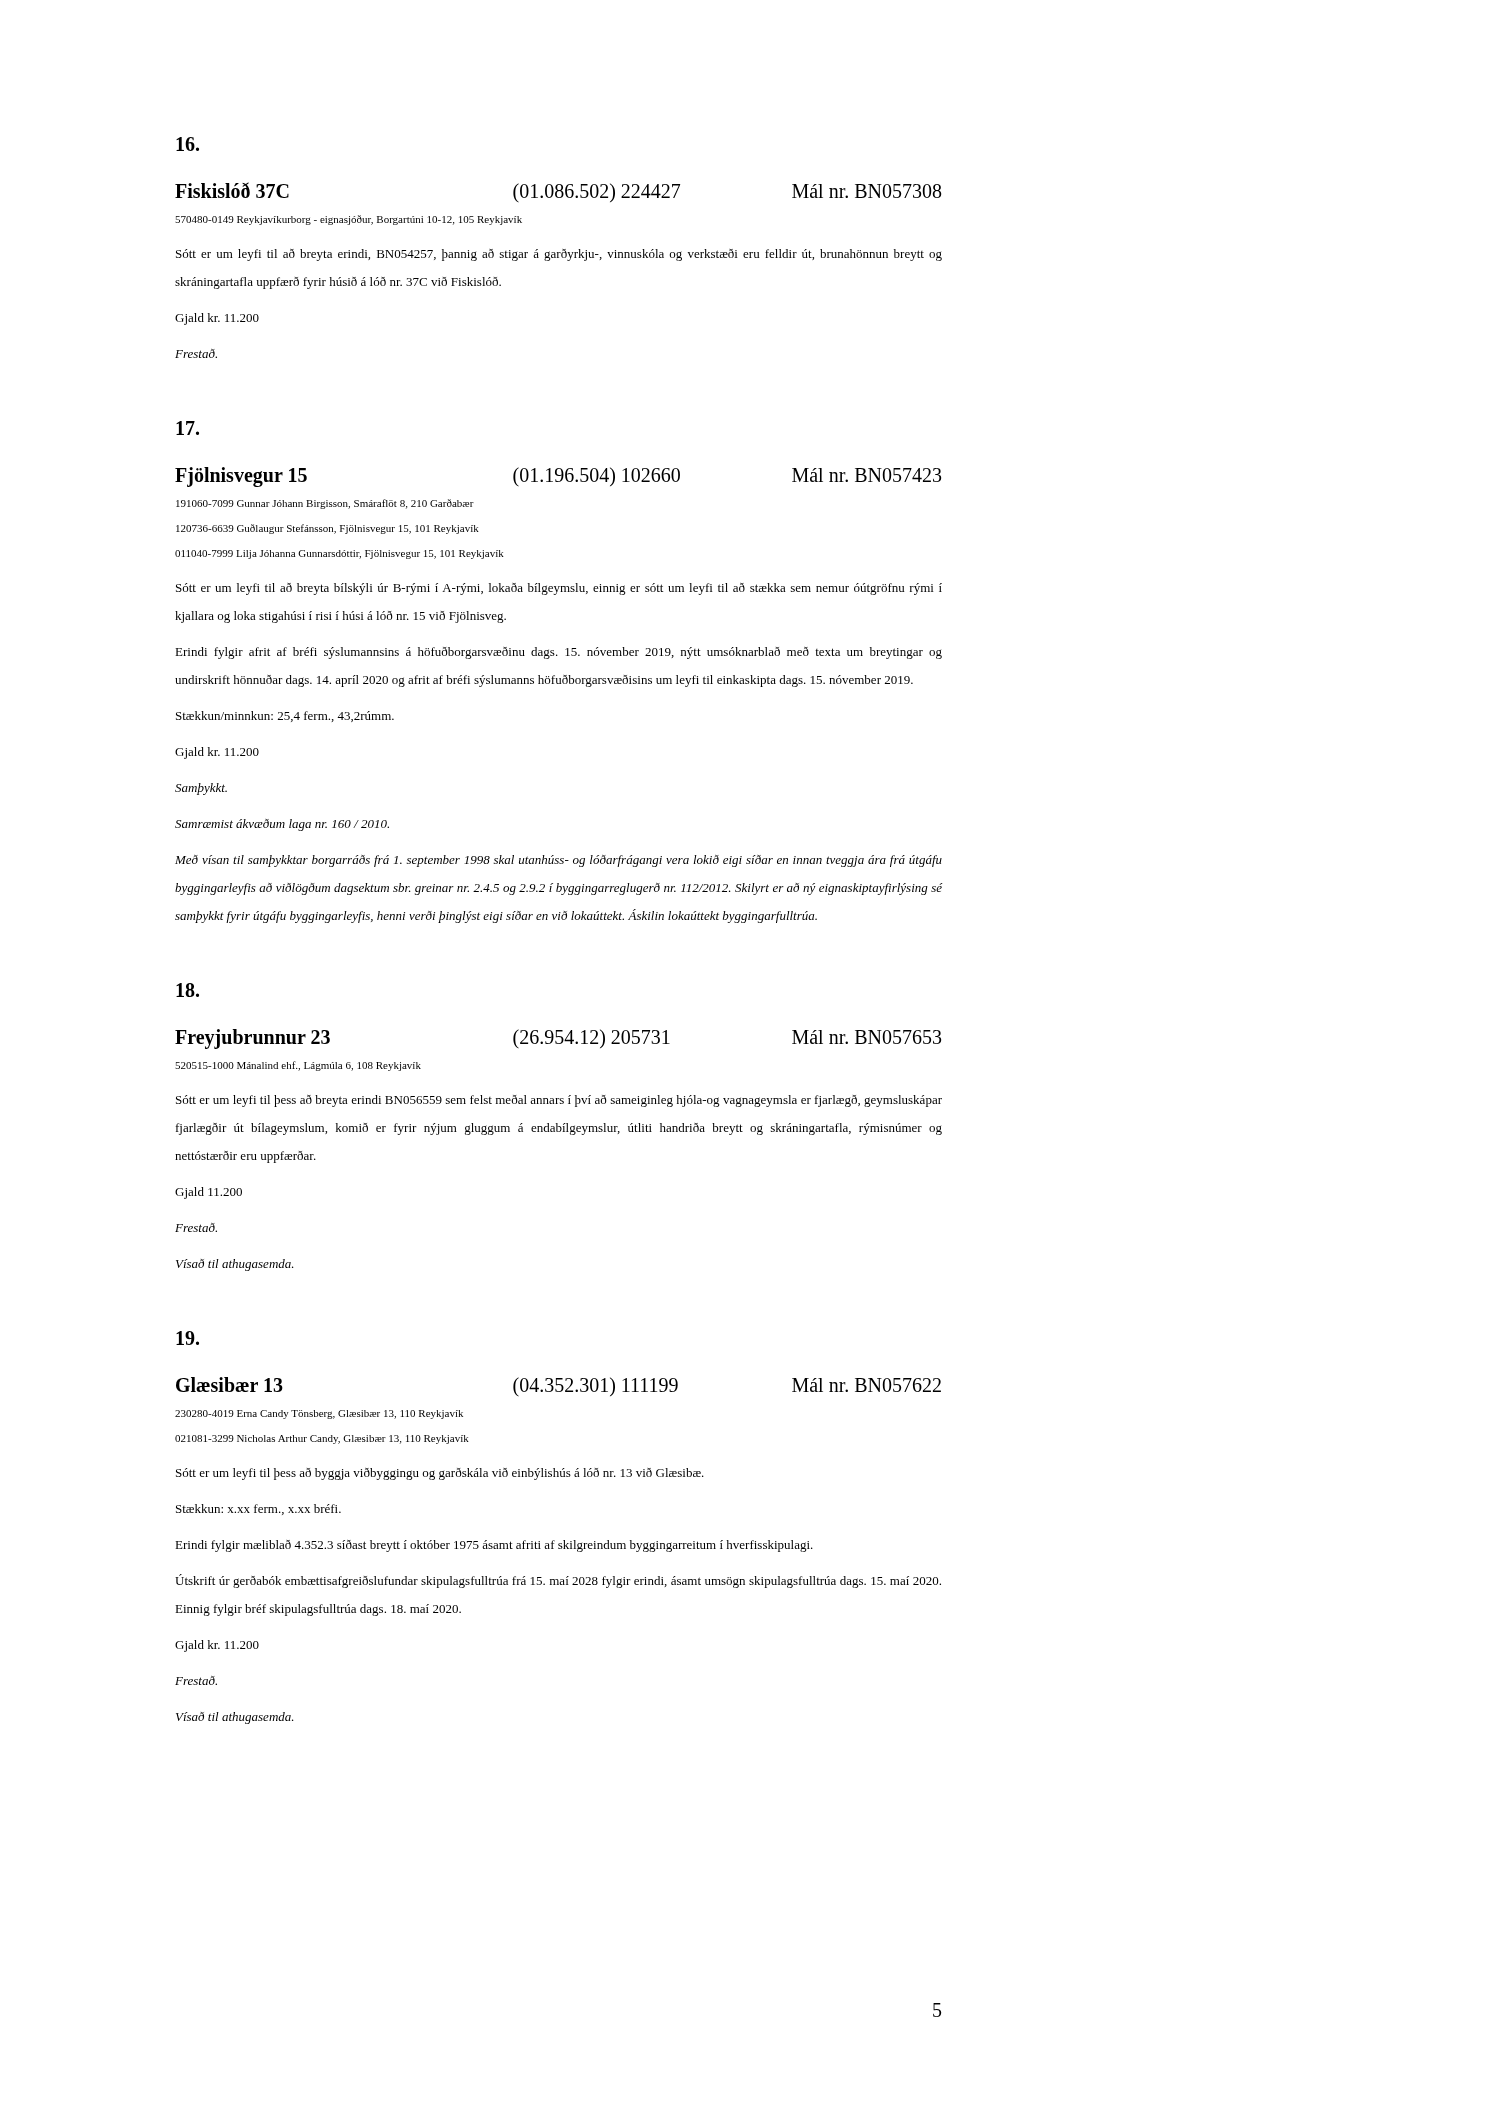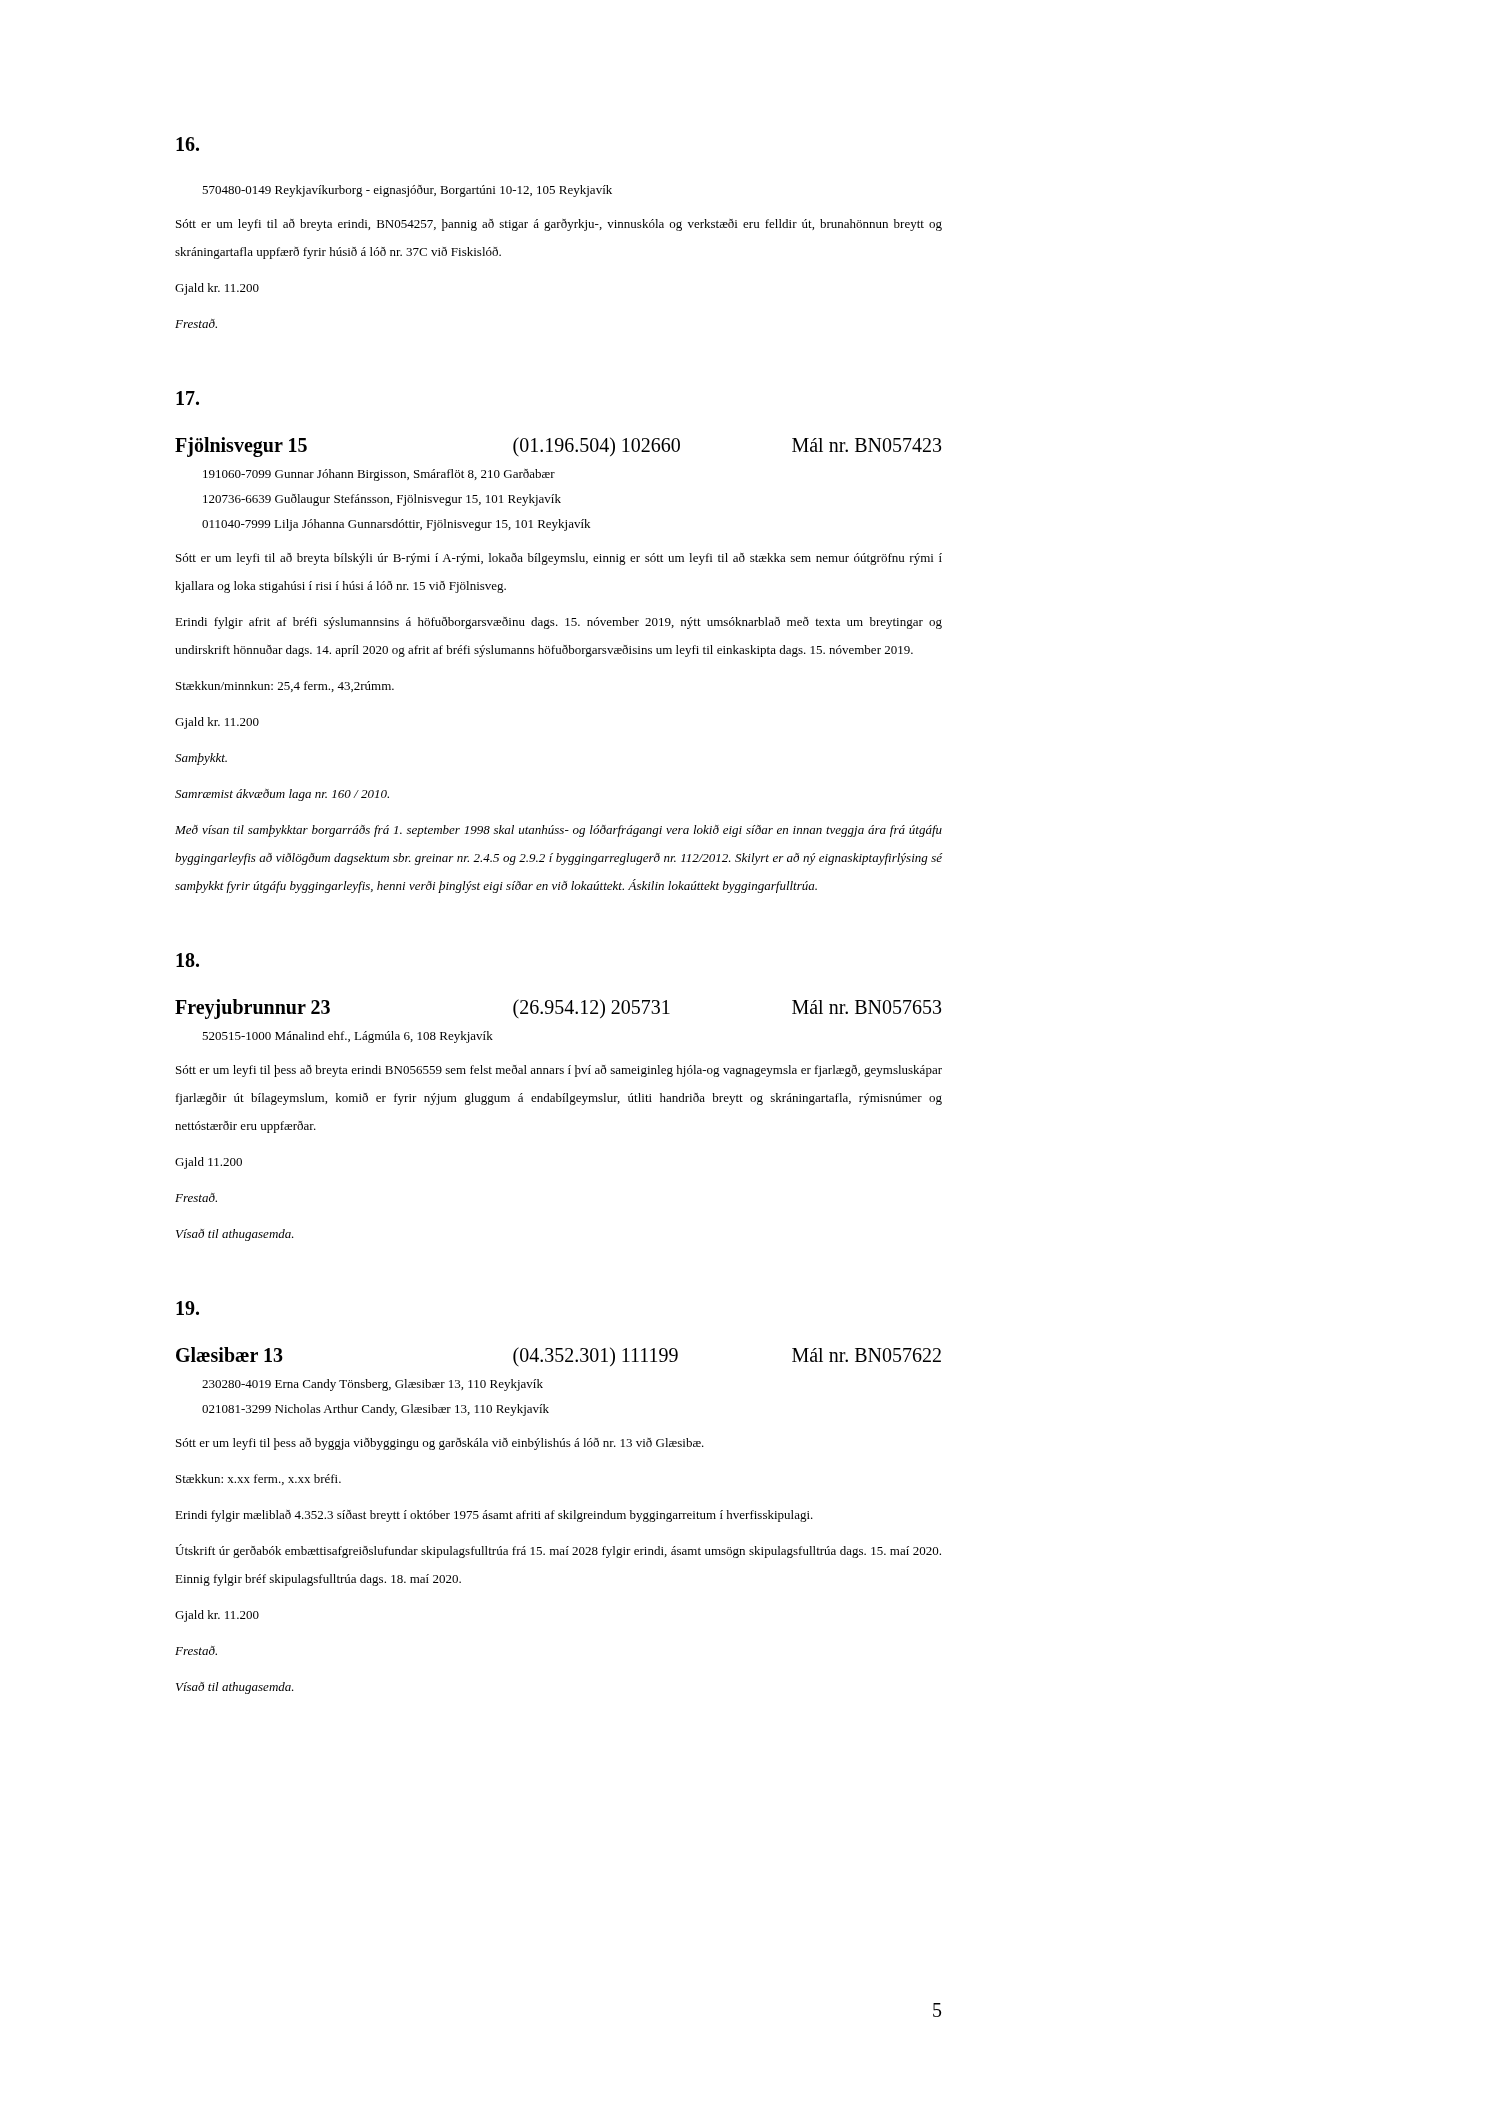--- a/index.html
+++ b/index.html
@@ -28,23 +28,22 @@
   .header-cols {
     display: flex;
     font-size: 20px;
     line-height: 28px;
     margin-bottom: 2px;
   }
   .title { flex: 0 0 44%; font-weight: bold; }
   .ref   { flex: 0 0 31%; }
   .case  { flex: 1; text-align: right; white-space: nowrap; }
   .registrant {
-    font-size: 13px;
+    font-size: 11px;
     line-height: 25px;
-    margin-left: 27px;
   }
   .para {
     font-size: 13px;
     line-height: 28px;
     text-align: justify;
     margin-top: 8px;
   }
   .para.short { text-align: left; }
   .italic { font-style: italic; }
   .page-number {
@@ -56,20 +55,25 @@
   }
 </style>
 </head>
 <body>
 
 <div class="page">
 
   <section class="item">
     <div class="num-col">16.</div>
     <div class="content-col">
+      <div class="header-cols">
+        <span class="title">Fiskislóð 37C</span>
+        <span class="ref">(01.086.502) 224427</span>
+        <span class="case">Mál nr. BN057308</span>
+      </div>
       <p class="registrant">570480-0149 Reykjavíkurborg - eignasjóður, Borgartúni 10-12, 105 Reykjavík</p>
       <p class="para">Sótt er um leyfi til að breyta erindi, BN054257, þannig að stigar á garðyrkju-, vinnuskóla og verkstæði eru felldir út, brunahönnun breytt og skráningartafla uppfærð fyrir húsið á lóð nr. 37C við Fiskislóð.</p>
       <p class="para short">Gjald kr. 11.200</p>
       <p class="para short italic">Frestað.</p>
     </div>
   </section>
 
   <section class="item">
     <div class="num-col">17.</div>
     <div class="content-col">

